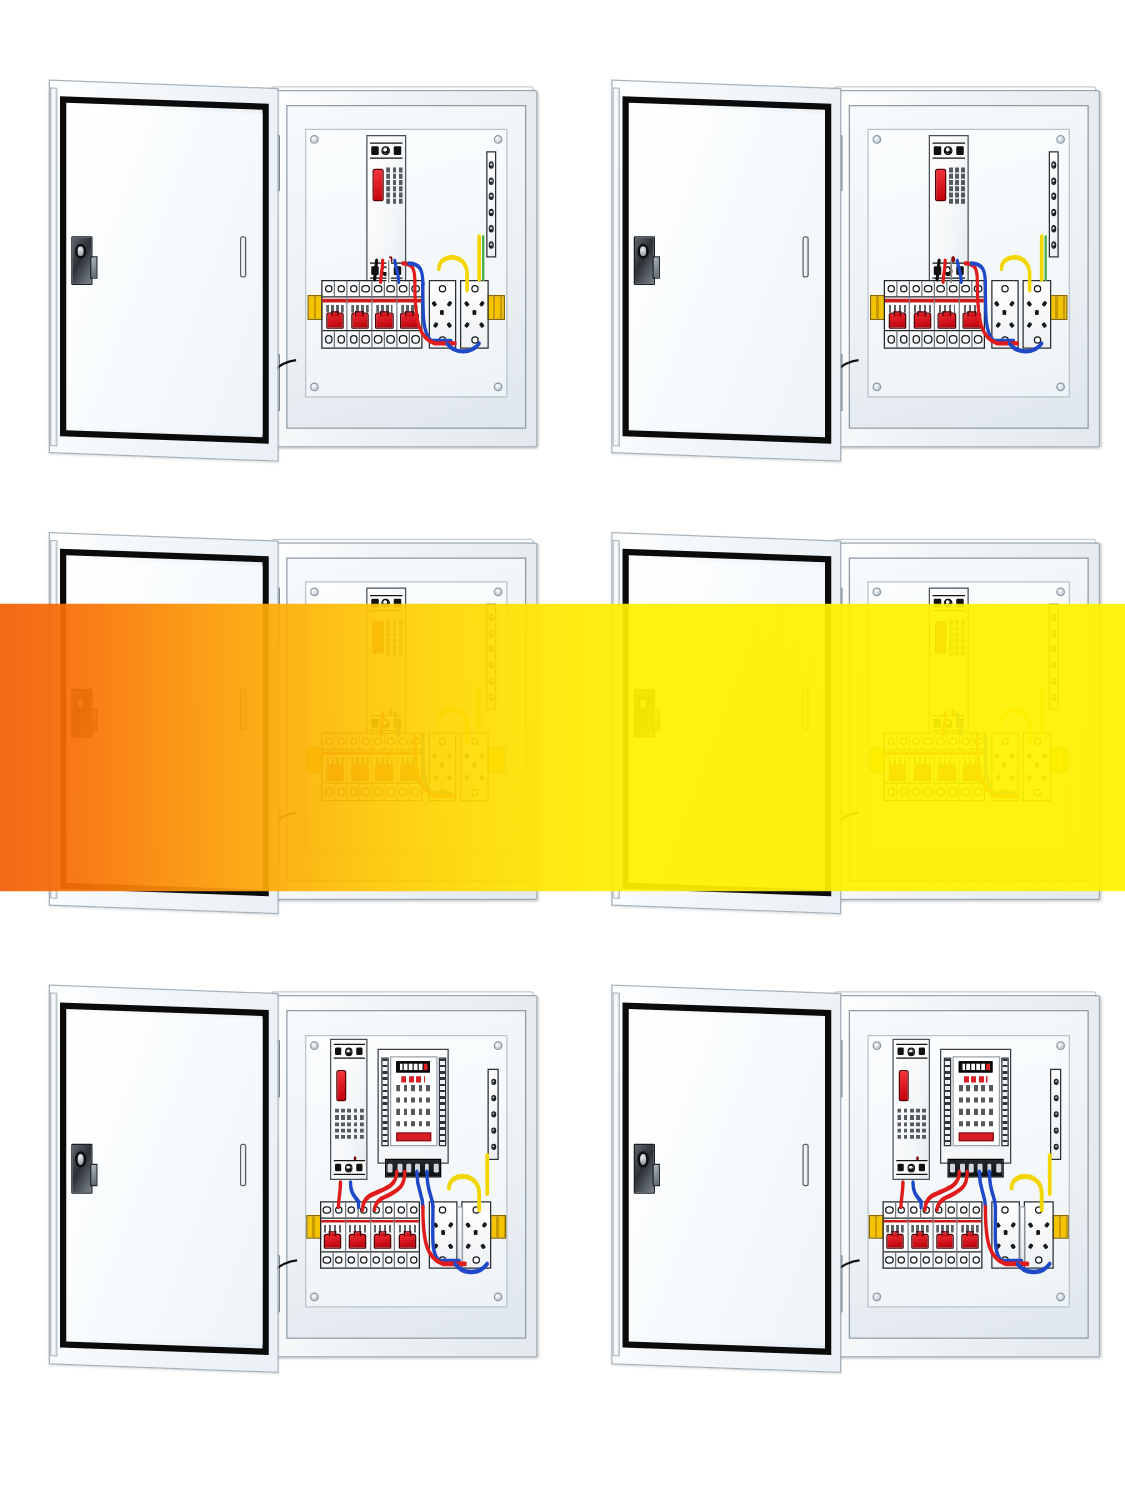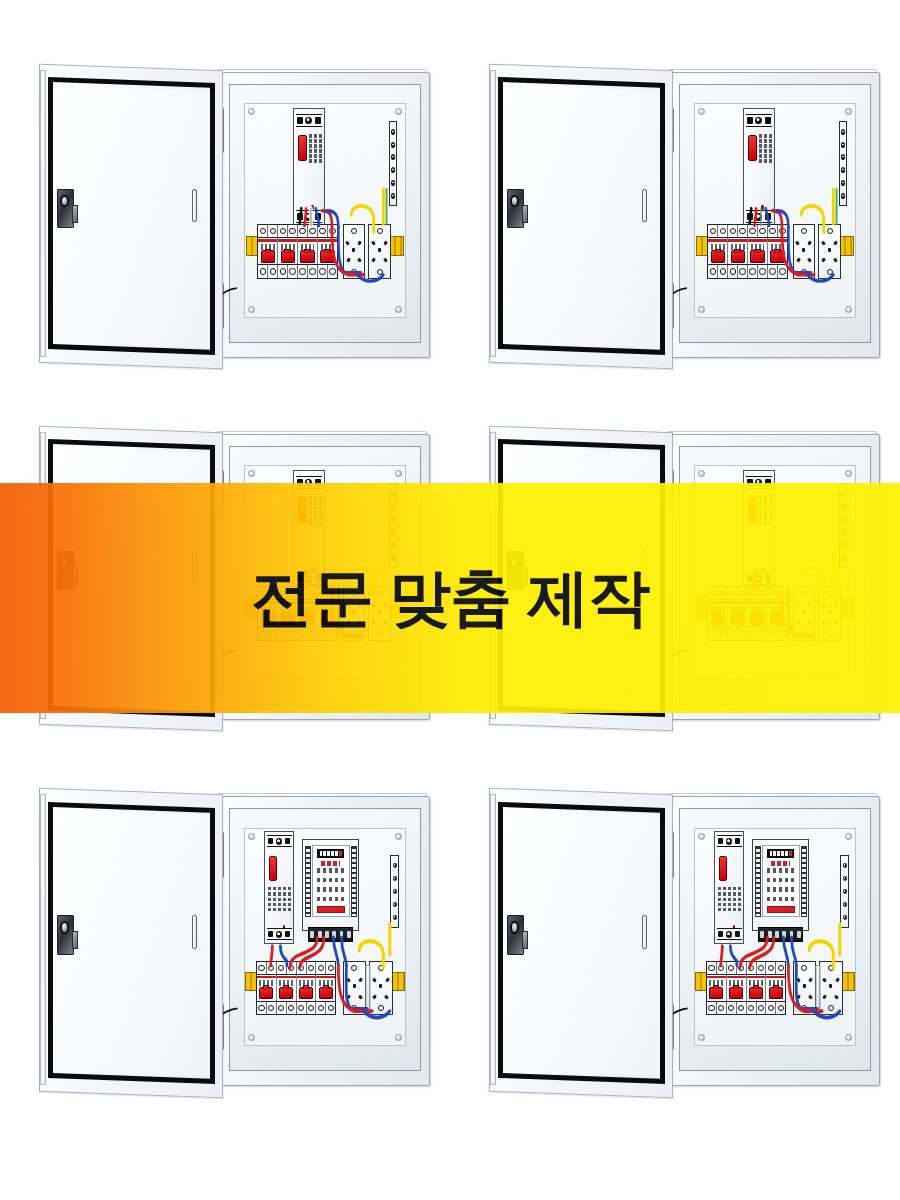--- a/index.html
+++ b/index.html
@@ -1257,16 +1257,15 @@
           <div class="lock-body"></div>
           <div class="lock-ring"></div>
           <div class="lock-tab"></div>
         </div>
         <div class="handle"></div>
       </div>
     </div>
   </div>
 
   <div id="promo-banner" style="top:483px; height:230px;">
-    <div class="promo-text" style="font-size:62px;">전문 맞춤 제작</div>
   </div>
 
 </div>
 
 </body></html>

